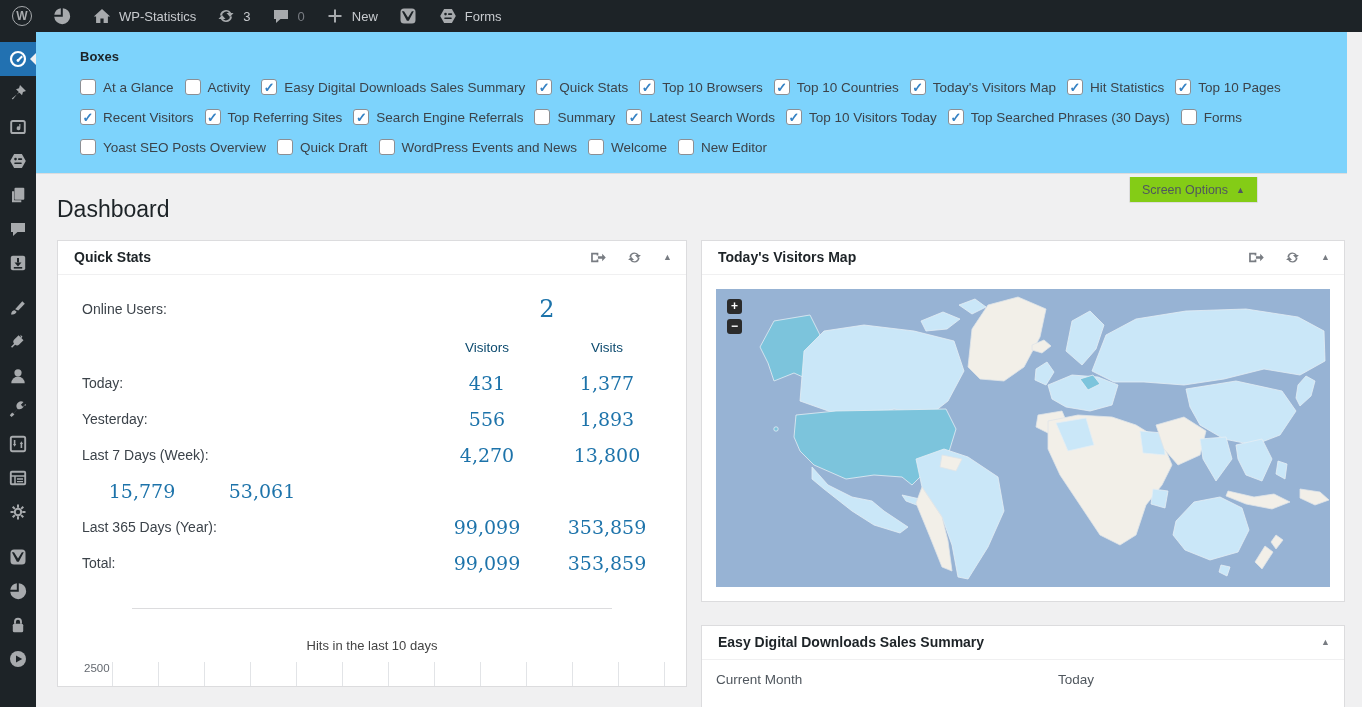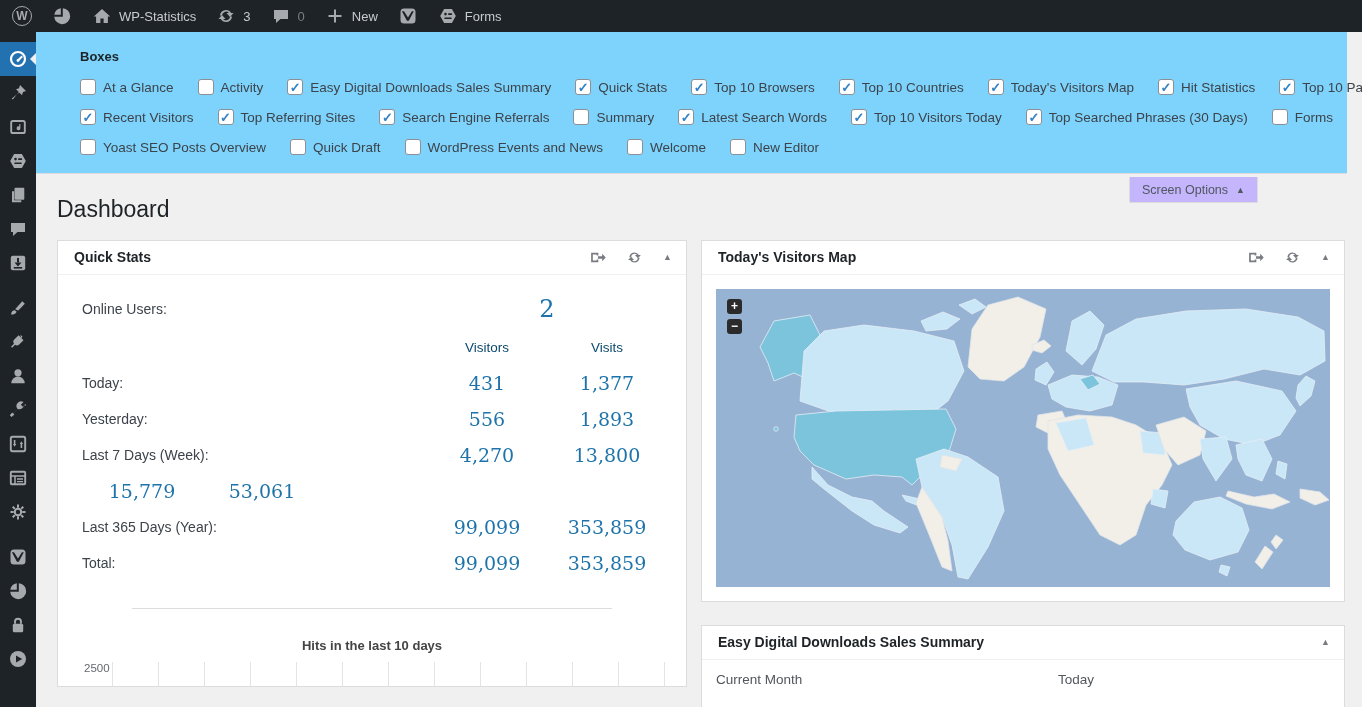--- a/index.html
+++ b/index.html
@@ -25,29 +25,29 @@
     border:6px solid transparent; border-right-color:#f0f0f1; }
   .sb-sep { height:11px; }
   .micon { width:20px; height:20px; fill:currentColor; }
 
   
   .content { position:absolute; top:32px; left:36px; width:1311px; bottom:0; }
 
   
   .so-panel { background:#7dd3fc; border-bottom:1px solid #dcdcde; padding:17px 20px 16px 44px; }
   .so-heading { font-size:13px; font-weight:600; color:#1d2327; margin-bottom:15px; }
-  .cbrow { display:flex; align-items:flex-end; column-gap:24px; margin-bottom:14px; font-size:13.5px; color:#3c434a; }
+  .cbrow { display:flex; align-items:flex-end; column-gap:11px; margin-bottom:14px; font-size:13.5px; color:#3c434a; }
   .cbrow:last-child { margin-bottom:2px; }
   .cbitem { display:flex; align-items:center; gap:7px; cursor:pointer; white-space:nowrap; }
   .cb { width:16px; height:16px; background:#fff; border:1px solid #8c8f94; border-radius:3px;
     display:flex; align-items:center; justify-content:center; font-size:13px; font-weight:700; color:transparent; }
   .cb[data-checked="true"]::after { content:"✓"; color:#3582c4; }
 
   
-  .so-tab { position:absolute; top:177px; right:104px; height:26px; background:#c4b5fd;
+  .so-tab { position:absolute; top:177px; right:104px; height:26px; background:#84cc16;
     border:1px solid #dcdcde; border-top:none; border-radius:0 0 2px 2px; display:flex; align-items:center;
     gap:8px; padding:0 12px; font-size:12.5px; color:#50575e; cursor:pointer; z-index:5; }
   .so-tab .arr { font-size:9px; color:#50575e; }
 
   .page-title { font-size:23px; font-weight:400; color:#1d2327; margin:21px 0 0 21px; line-height:1.3; }
 
   
   .widgets { display:flex; gap:14px; align-items:flex-start; margin:15px 2px 0 21px; }
   .widget { background:#fff; border:1px solid #dcdcde; }
   .w-head { height:34px; display:flex; align-items:center; padding:0 14px 0 16px;
@@ -62,21 +62,21 @@
   .qs-body { padding-top:12px; }
   .srow { display:flex; align-items:center; height:36px; padding:0 19px 0 24px; font-size:14px; color:#3c434a; }
   .srow.online { height:44px; }
   .srow.cols-head { height:34px; }
   .slabel { flex:1; }
   .scol { width:120px; text-align:center; }
   .colhead { font-size:13.5px; color:#0c4a6e; }
   .num { font-family:"DejaVu Serif",serif; font-size:19px; color:#1d73aa; }
   .online-num { width:240px; text-align:center; font-family:"DejaVu Serif",serif; font-size:24px; color:#1d73aa; }
   .qs-divider { width:480px; margin:27px auto 0; border-top:1px solid #dcdcde; }
-  .chart-title { margin-top:29px; text-align:center; font-size:13px; font-weight:700; color:#444; }
+  .chart-title { margin-top:29px; text-align:center; font-size:13px; font-weight:400; color:#444; }
   .chart-strip { display:flex; align-items:flex-start; margin-top:9px; padding-left:26px; }
   .ytick { width:28px; font-size:11.5px; color:#646970; text-align:right; padding-right:4px; }
   .gridlines { flex:1; height:24px; margin-right:12px;
     background:repeating-linear-gradient(to right,#e2e4e7 0 1px,transparent 1px 46px); }
 
   
   .vm { width:644px; }
   .vm-body { padding:14px; }
   .map { position:relative; width:614px; height:298px; background:#97b3d4; overflow:hidden; }
   .map svg.world { position:absolute; inset:0; }

